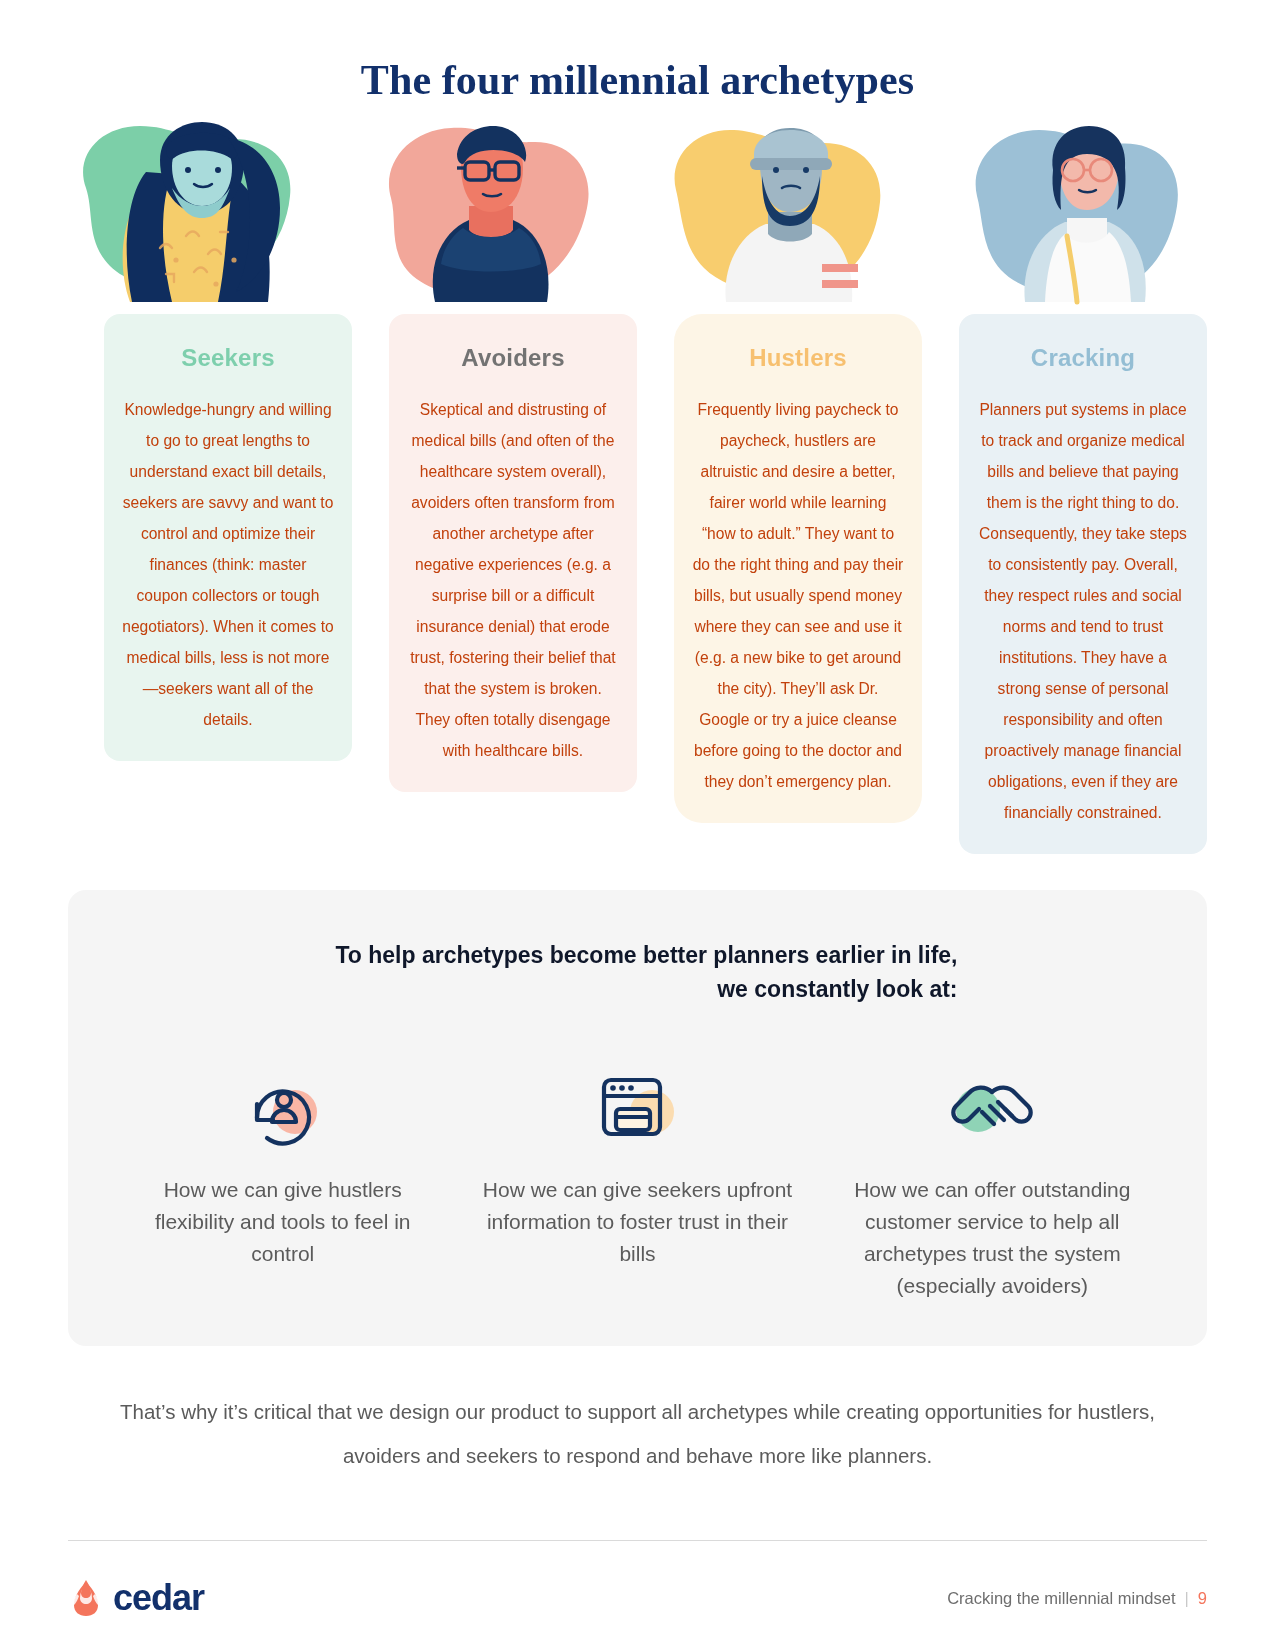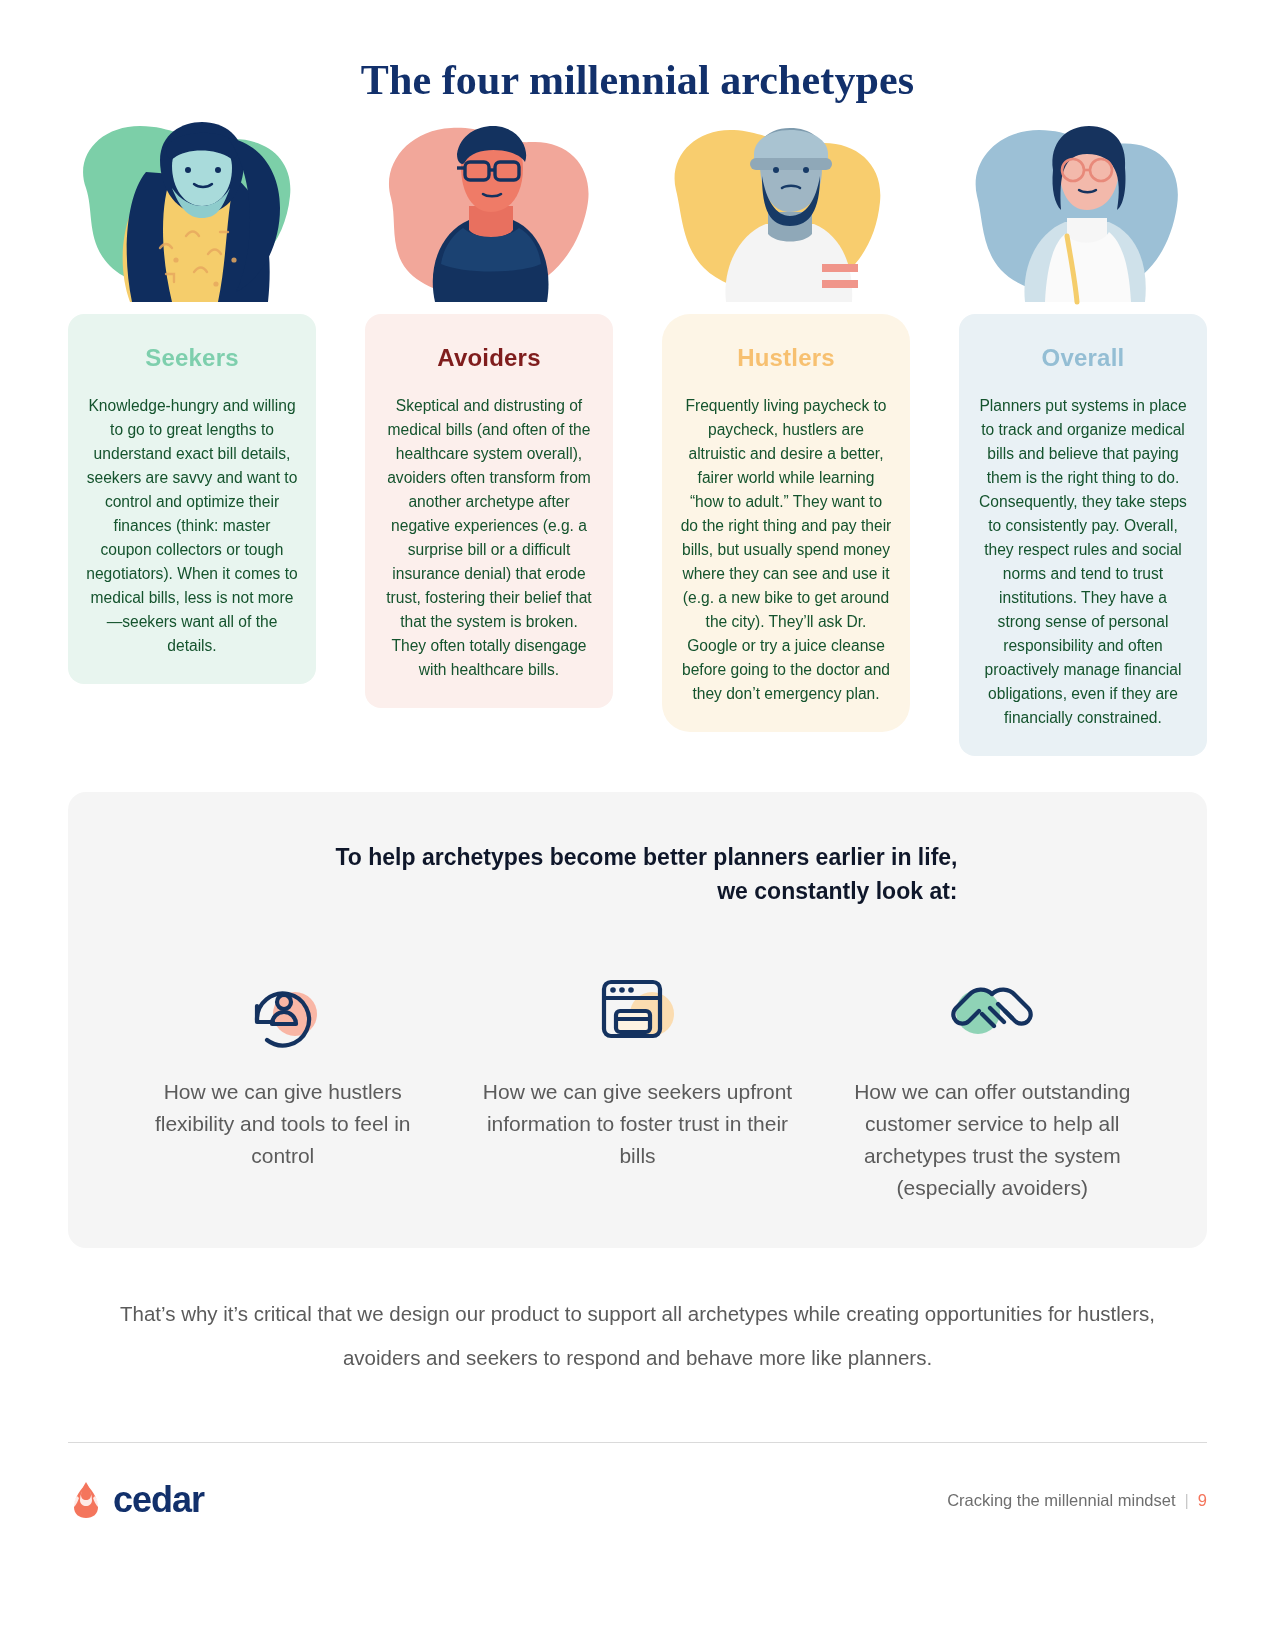--- a/index.html
+++ b/index.html
@@ -49,29 +49,29 @@
     text-align: center;
   }
   .card-title {
     font-size: 24px;
     font-weight: 700;
     letter-spacing: .2px;
     margin-bottom: 22px;
   }
   .card-body {
     font-size: 15.6px;
-    line-height: 24px;
-    color: #14532d;
-  }
-  .card.seekers  { background: #e8f5ef; }
+    line-height: 31px;
+    color: #c2410c;
+  }
+  .card.seekers  { background: #e8f5ef; margin-left: 36px; }
   .card.avoiders { background: #fcefec; }
   .card.hustlers { background: #fdf5e6; border-radius: 28px; }
   .card.planners { background: #e9f1f5; }
   .card.seekers  .card-title { color: #7ecfad; }
-  .card.avoiders .card-title { color: #7f1d1d; }
+  .card.avoiders .card-title { color: #737373; }
   .card.hustlers .card-title { color: #f7c070; }
   .card.planners .card-title { color: #94bed4; }
 
   
   .panel {
     margin: 36px 68px 0 68px;
     background: #f5f5f5;
     border-radius: 18px;
     padding: 48px 40px 44px 40px;
   }
@@ -236,21 +236,21 @@
     </div>
     <div class="card avoiders">
       <div class="card-title">Avoiders</div>
       <div class="card-body">Skeptical and distrusting of medical bills (and often of the healthcare system overall), avoiders often transform from another archetype after negative experiences (e.g. a surprise bill or a difficult insurance denial) that erode trust, fostering their belief that that the system is broken. They often totally disengage with healthcare bills.</div>
     </div>
     <div class="card hustlers">
       <div class="card-title">Hustlers</div>
       <div class="card-body">Frequently living paycheck to paycheck, hustlers are altruistic and desire a better, fairer world while learning “how to adult.” They want to do the right thing and pay their bills, but usually spend money where they can see and use it (e.g. a new bike to get around the city). They’ll ask Dr. Google or try a juice cleanse before going to the doctor and they don’t emergency plan.</div>
     </div>
     <div class="card planners">
-      <div class="card-title">Overall</div>
+      <div class="card-title">Cracking</div>
       <div class="card-body">Planners put systems in place to track and organize medical bills and believe that paying them is the right thing to do. Consequently, they take steps to consistently pay. Overall, they respect rules and social norms and tend to trust institutions. They have a strong sense of personal responsibility and often proactively manage financial obligations, even if they are financially constrained.</div>
     </div>
   </div>
 
   <div class="panel">
     <div class="panel-heading">To help archetypes become better planners earlier in life, we constantly look at:</div>
 
     <div class="panel-cols">
 
       <div class="panel-col">

